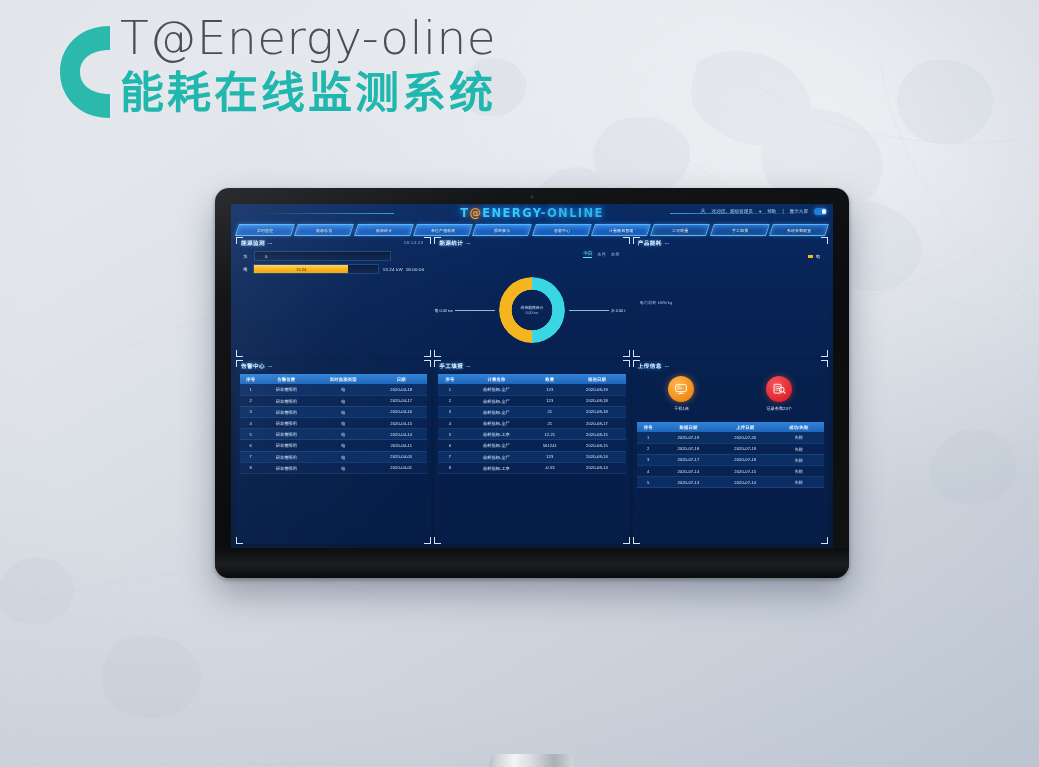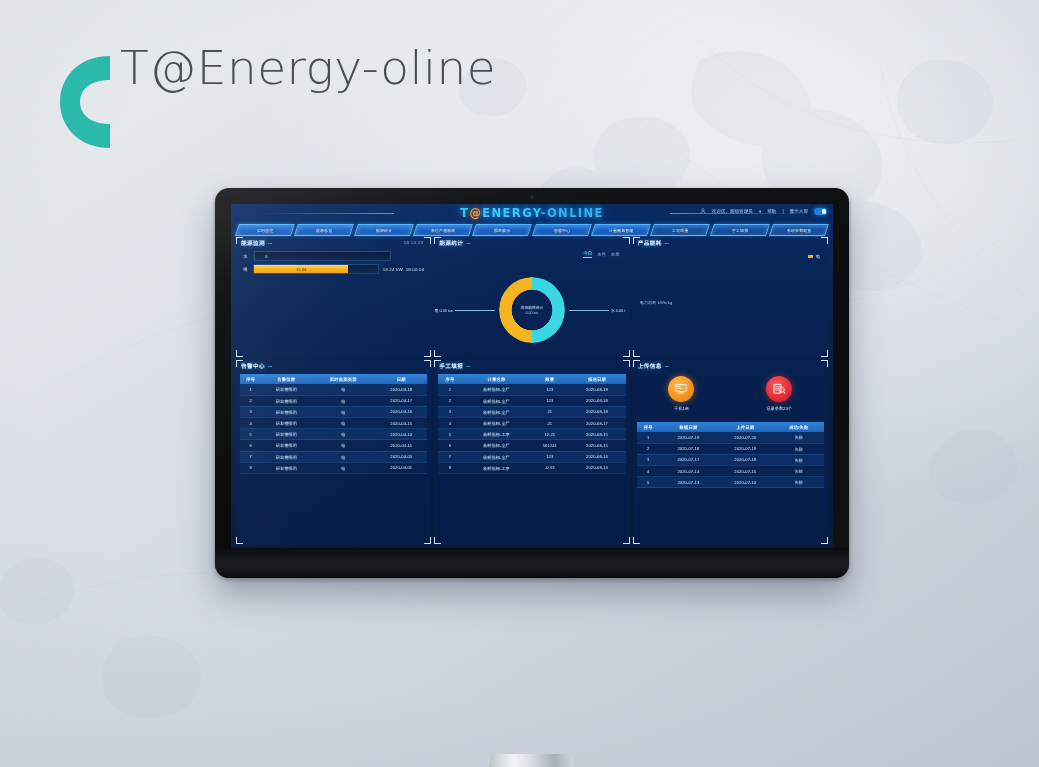--- a/index.html
+++ b/index.html
@@ -15,21 +15,21 @@
   .worldmap{
     position:absolute;inset:0;opacity:.30;pointer-events:none;
     filter:blur(0.6px);
   }
   .vignette{
     position:absolute;inset:0;pointer-events:none;
     background:radial-gradient(ellipse 1100px 800px at 50% 45%, rgba(255,255,255,0) 45%, rgba(130,142,160,0.22) 100%);
   }
 
   
-  .brand{position:absolute;left:54px;top:44px;width:560px;height:130px;}
+  .brand{position:absolute;left:54px;top:14px;width:560px;height:130px;}
   .brand-mark{
     position:absolute;left:0;top:4px;width:62px;height:108px;
   }
   .brand-text{position:absolute;left:66px;top:0;}
   .brand-en{
     font-size:47px;color:#4a4f55;letter-spacing:.5px;line-height:1;
     font-family:"DejaVu Sans","Liberation Sans",sans-serif;font-weight:300;
     white-space:nowrap;
   }
   .brand-cn{
@@ -239,20 +239,21 @@
   </g>
 </svg>
 <div class="vignette"></div>
 
 <div class="brand">
   <svg class="brand-mark" viewBox="0 0 62 108">
     <path d="M56 8 C24 8 6 30 6 54 C6 78 24 100 56 100 L56 76 C36 76 26 66 26 54 C26 42 36 32 56 32 Z" fill="#2bb9ab"></path>
   </svg>
   <div class="brand-text">
     <div class="brand-en">T@Energy-oline</div>
+    <div class="brand-cn">能耗在线监测系统</div>
   </div>
 </div>
 
 <div class="monitor">
   <div class="bezel">
     <div class="camdot"></div>
   </div>
 
   <div class="screen">
     <div class="ui">

